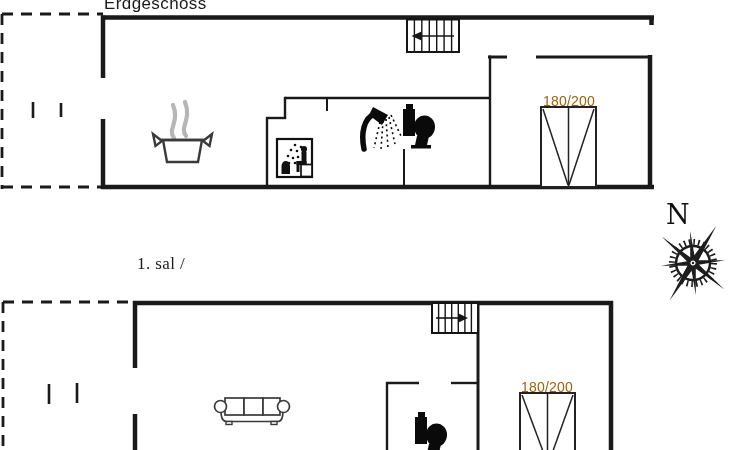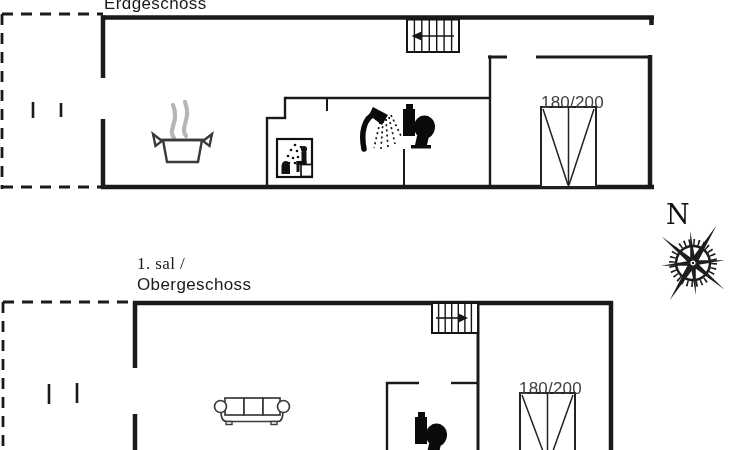--- a/index.html
+++ b/index.html
@@ -6,21 +6,21 @@
   #stage{
     position:relative;width:730px;height:450px;background:#fff;
     overflow:hidden;font-family:"Liberation Sans","DejaVu Sans",sans-serif;border-radius:8px;
   }
   #plan-svg{position:absolute;left:0;top:0;width:730px;height:450px;}
   .lbl{position:absolute;color:#1a1a1a;white-space:nowrap;}
   .floor-title{font-size:17px;letter-spacing:.4px;}
   #t-eg{left:104px;top:-6px;}
   #t-og1{left:137px;top:254px;font-family:Liberation Serif, serif;}
   #t-og2{left:137px;top:275px;}
-  .bed-label{font-size:17px;width:56px;text-align:center;letter-spacing:.2px;color:#404040;}
+  .bed-label{font-size:14px;width:56px;text-align:center;letter-spacing:.2px;color:#a16207;}
   #bed-label-eg{left:541px;top:93px;}
   #bed-label-og{left:519px;top:379px;}
   #north-label{left:666px;top:199px;font-family:"DejaVu Serif",serif;font-size:27px;color:#111;}
 </style>
 </head>
 <body>
 
 <div id="stage">
 
 <svg id="plan-svg" viewBox="0 0 730 450">
@@ -201,17 +201,16 @@
     <polygon fill="#1d1d1d" points="31.9,-2.8 5.3,-2.8 11.6,-13.8 1.8,-5.7 -2.8,-31.9 -2.8,-5.3 -13.8,-11.6 -5.7,-1.8 -31.9,2.8 -5.3,2.8 -11.6,13.8 -1.8,5.7 2.8,31.9 2.8,5.3 13.8,11.6 5.7,1.8"></polygon>
     <polygon fill="#1d1d1d" points="23.3,-37.3 -3,-1.9 -23.3,37.3 3,1.9"></polygon>
     <polygon fill="#1d1d1d" points="-31.4,-26.4 1.9,-2.3 31.4,26.4 -1.9,2.3"></polygon>
     <circle r="3.2" fill="#fff" stroke="#1d1d1d" stroke-width="1.2"></circle>
     <circle r="1.2" fill="#1d1d1d"></circle>
   </g>
 </svg>
 
   <div class="lbl floor-title" id="t-eg">Erdgeschoss</div>
   <div class="lbl floor-title" id="t-og1">1. sal /</div>
-  <div class="lbl floor-title" id="t-og2">Obergeschoss</div>
   <div class="lbl bed-label" id="bed-label-eg">180/200</div>
   <div class="lbl bed-label" id="bed-label-og">180/200</div>
   <div class="lbl" id="north-label">N</div>
 </div>
 
 </body></html>

